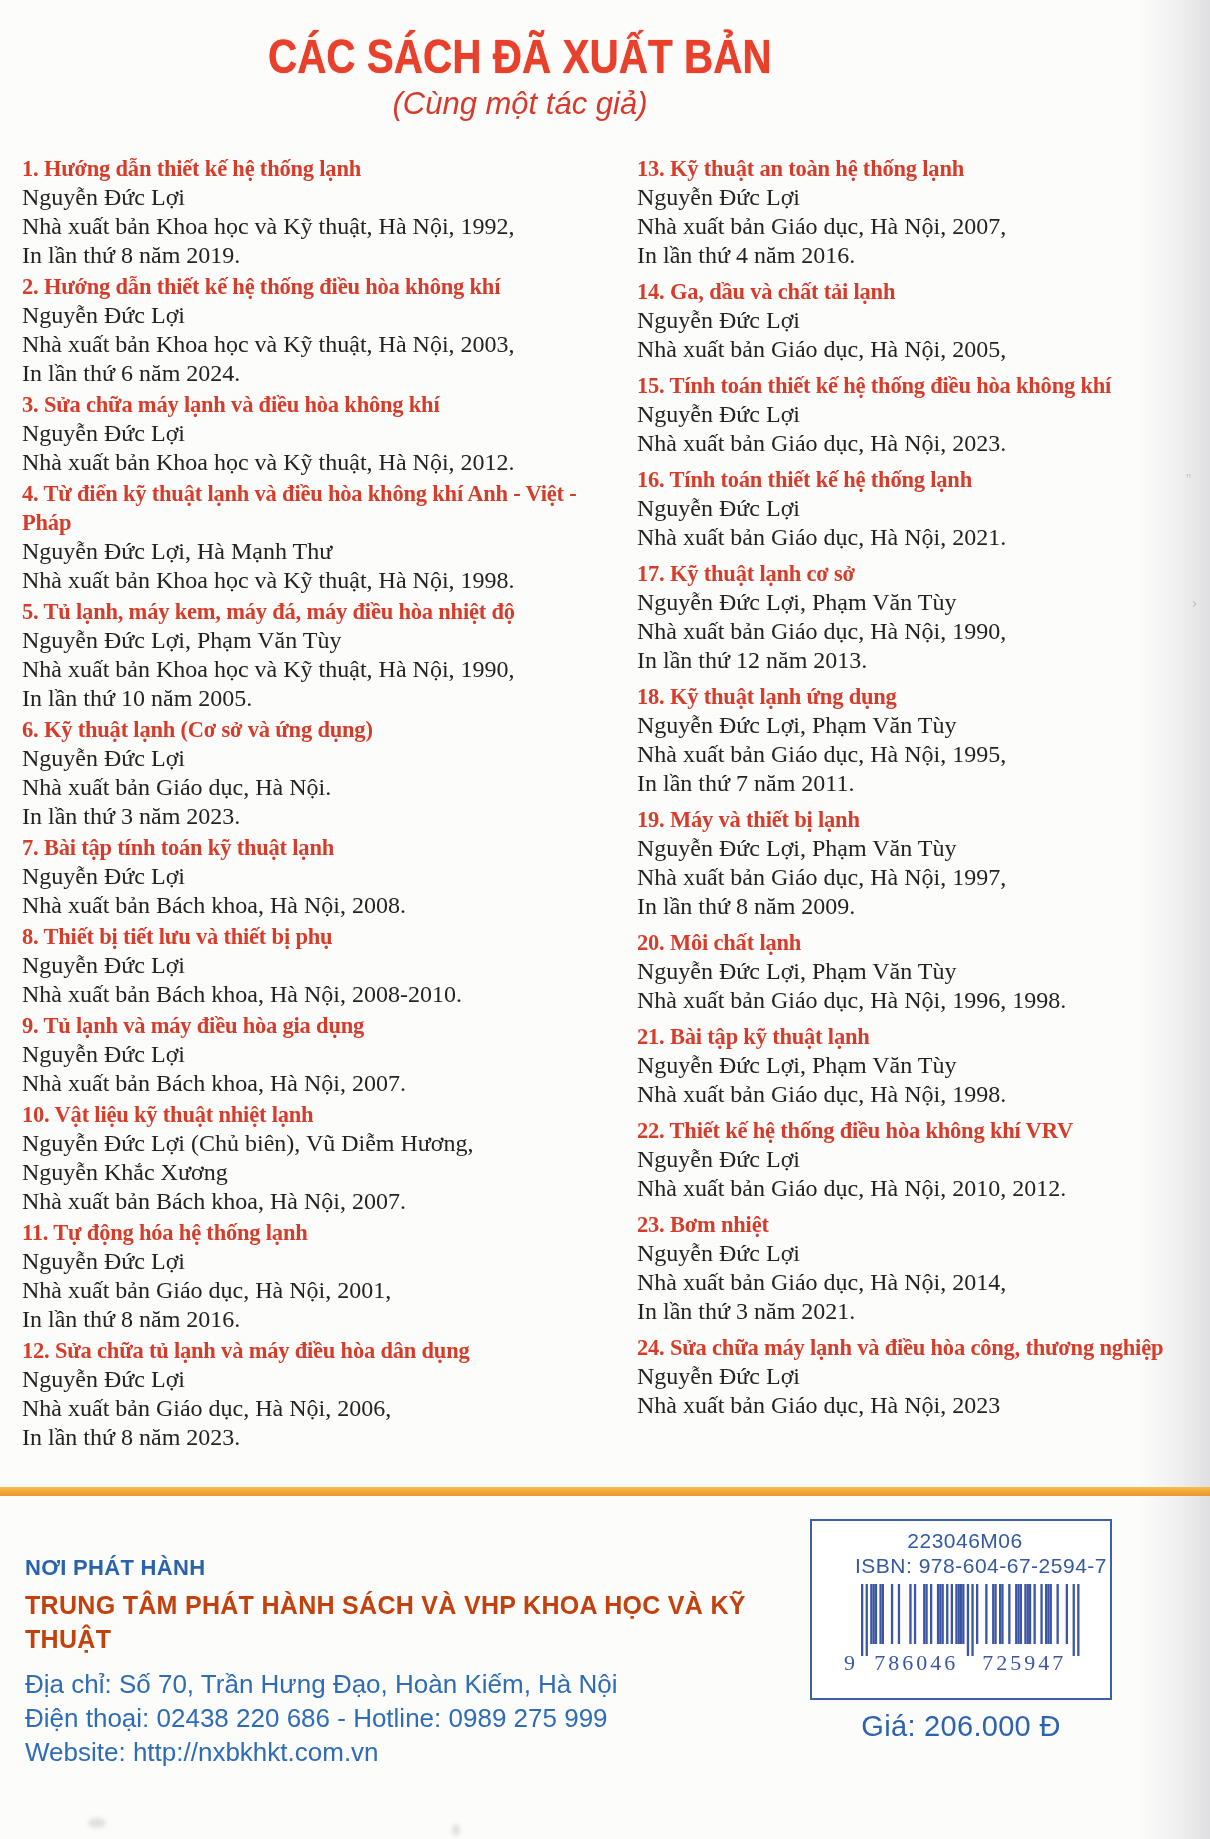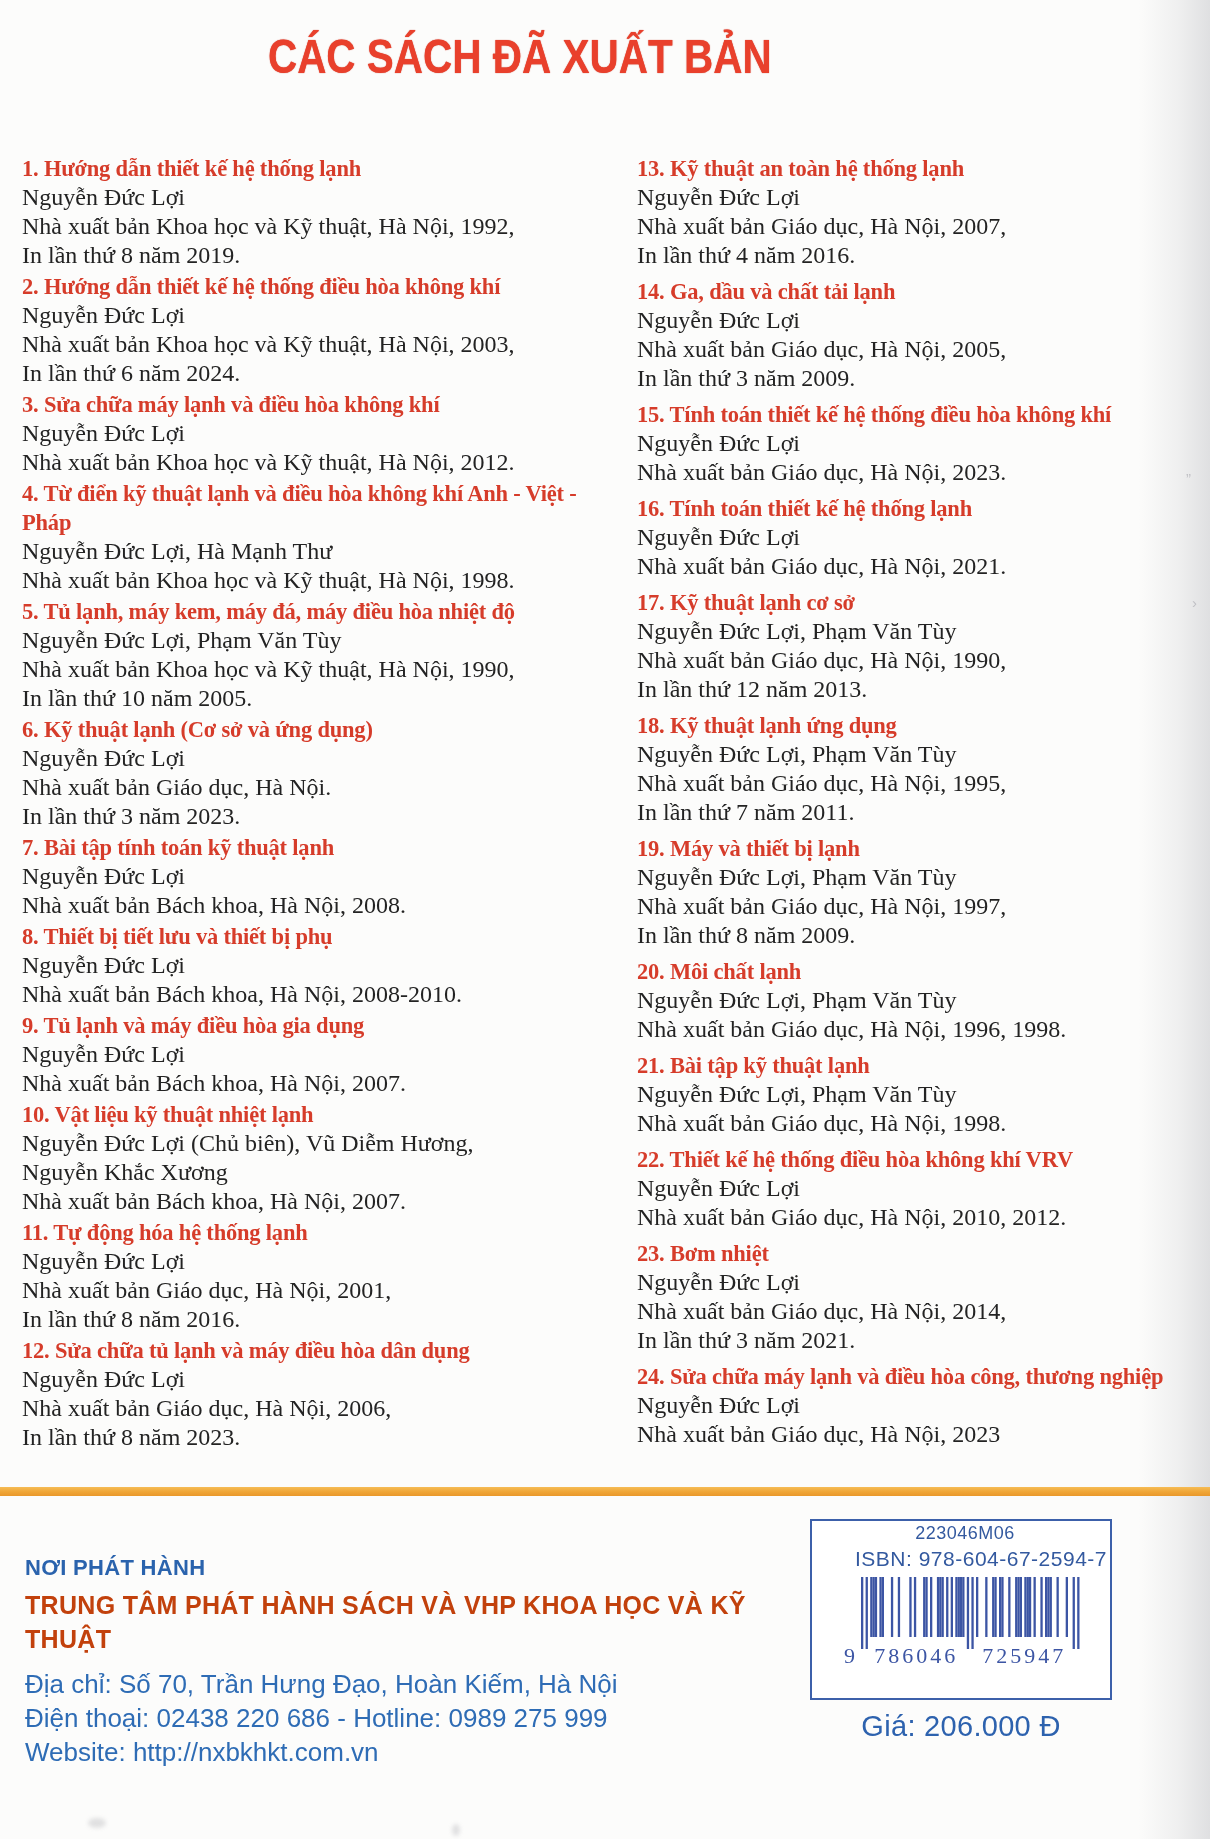--- a/index.html
+++ b/index.html
@@ -64,35 +64,36 @@
   .footer-h2{font-weight:bold;font-size:25px;line-height:34px;color:#c2410c;letter-spacing:0.3px;margin-top:4px;}
   .footer-details{margin-top:11px;}
   .footer-line{font-size:26px;line-height:34px;color:#2e6cb5;}
 
   
   .isbn-box{
     position:absolute;left:810px;top:1519px;width:302px;height:181px;
     border:2px solid #3c60aa;background:#ffffff;box-sizing:border-box;
     text-align:center;font-family:"Liberation Sans",sans-serif;color:#33599f;
   }
-  .isbn-code{font-size:18px;line-height:25px;letter-spacing:0.5px;padding-left:8px;}
+  .isbn-code{font-size:21px;line-height:25px;margin-top:7px;letter-spacing:0.5px;padding-left:8px;}
   .isbn-number{font-size:21px;line-height:25px;letter-spacing:0.5px;padding-left:40px;}
   .barcode-wrap{margin-top:4px;}
   .price{
     position:absolute;left:810px;top:1710px;width:302px;text-align:center;
     font-family:"Liberation Sans",sans-serif;font-size:29px;color:#2d62ae;letter-spacing:0.3px;
   }
 </style>
 </head>
 <body>
 
 <div class="edge-shade"></div>
 
 <div class="title-wrap">
   <div class="main-title">CÁC SÁCH ĐÃ XUẤT BẢN</div>
+  <div class="subtitle">(Cùng một tác giả)</div>
 </div>
 
 <div class="columns">
   <div class="col col-left" id="col-left">
       <div class="book">
         <div class="book-heading">1. Hướng dẫn thiết kế hệ thống lạnh</div>
         <div class="book-line">Nguyễn Đức Lợi</div>
         <div class="book-line">Nhà xuất bản Khoa học và Kỹ thuật, Hà Nội, 1992,</div>
         <div class="book-line">In lần thứ 8 năm 2019.</div>
       </div>
@@ -162,21 +163,20 @@
       <div class="book">
         <div class="book-heading">13. Kỹ thuật an toàn hệ thống lạnh</div>
         <div class="book-line">Nguyễn Đức Lợi</div>
         <div class="book-line">Nhà xuất bản Giáo dục, Hà Nội, 2007,</div>
         <div class="book-line">In lần thứ 4 năm 2016.</div>
       </div>
       <div class="book">
         <div class="book-heading">14. Ga, dầu và chất tải lạnh</div>
         <div class="book-line">Nguyễn Đức Lợi</div>
         <div class="book-line">Nhà xuất bản Giáo dục, Hà Nội, 2005,</div>
-        <div class="book-line">In lần thứ 3 năm 2009.</div>
       </div>
       <div class="book">
         <div class="book-heading">15. Tính toán thiết kế hệ thống điều hòa không khí</div>
         <div class="book-line">Nguyễn Đức Lợi</div>
         <div class="book-line">Nhà xuất bản Giáo dục, Hà Nội, 2023.</div>
       </div>
       <div class="book">
         <div class="book-heading">16. Tính toán thiết kế hệ thống lạnh</div>
         <div class="book-line">Nguyễn Đức Lợi</div>
         <div class="book-line">Nhà xuất bản Giáo dục, Hà Nội, 2021.</div>

